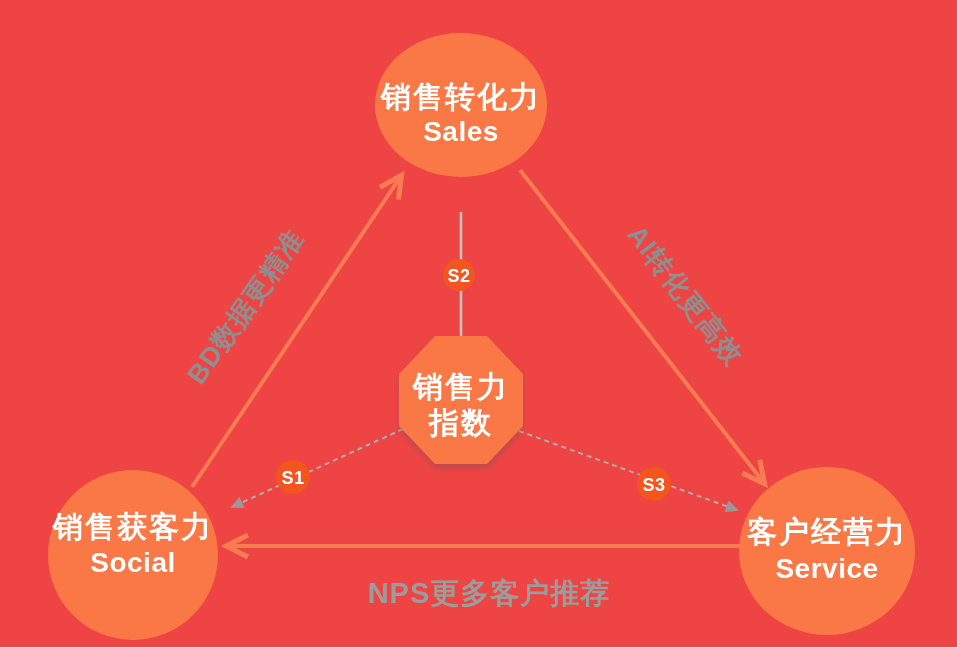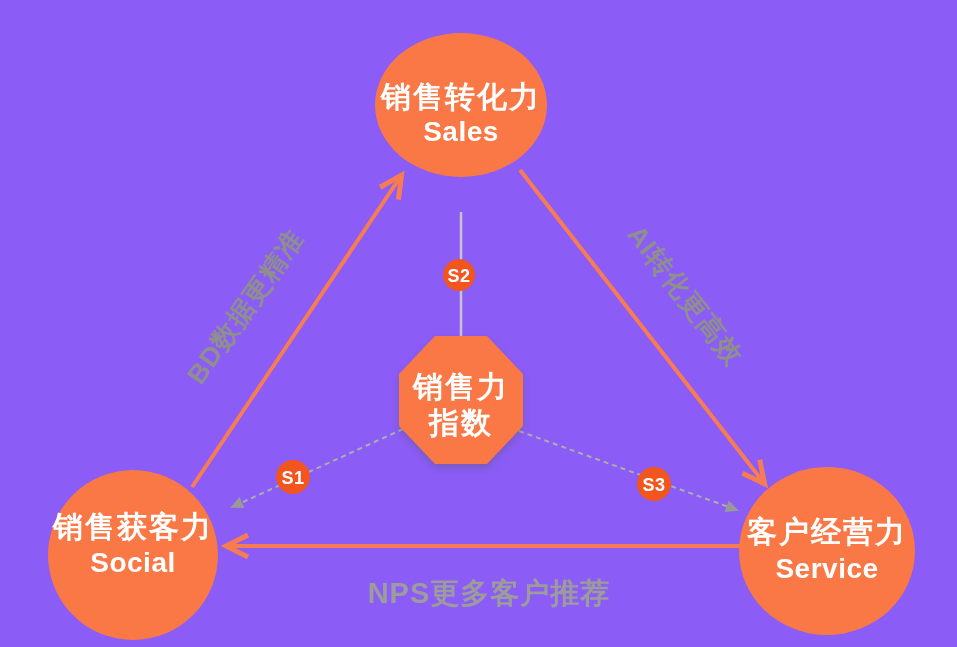--- a/index.html
+++ b/index.html
@@ -1,17 +1,17 @@
 <!DOCTYPE html>
 <html><head>
 <meta charset="utf-8">
 <style>
   html,body{margin:0;padding:0;background:#ffffff;}
   body{font-family:"Liberation Sans","DejaVu Sans",sans-serif;}
-  .stage{position:relative;width:957px;height:647px;background:#8b5cf6;overflow:hidden;}
+  .stage{position:relative;width:957px;height:647px;background:#ef4444;overflow:hidden;}
   svg{display:block;}
   .node-text{fill:#ffffff;font-weight:bold;font-size:30px;letter-spacing:2px;}
   .node-text-en{fill:#ffffff;font-weight:bold;font-size:28px;letter-spacing:0.5px;}
   .badge-text{fill:#ffffff;font-weight:bold;font-size:18px;letter-spacing:0.5px;}
   .edge-label{fill:#8f8f8f;font-weight:bold;font-size:27px;letter-spacing:1px;}
   .bottom-label{fill:#9c9c9c;font-weight:bold;font-size:29px;letter-spacing:1px;}
   .octagon{filter:drop-shadow(0 4px 3px rgba(90,90,90,0.35));}
   .orange-line{fill:none;stroke-width:4;}
   .connector{stroke:#c4c4c4;stroke-width:2.5;}
   .dashed{stroke-width:2;stroke-dasharray:5 4;fill:none;}

